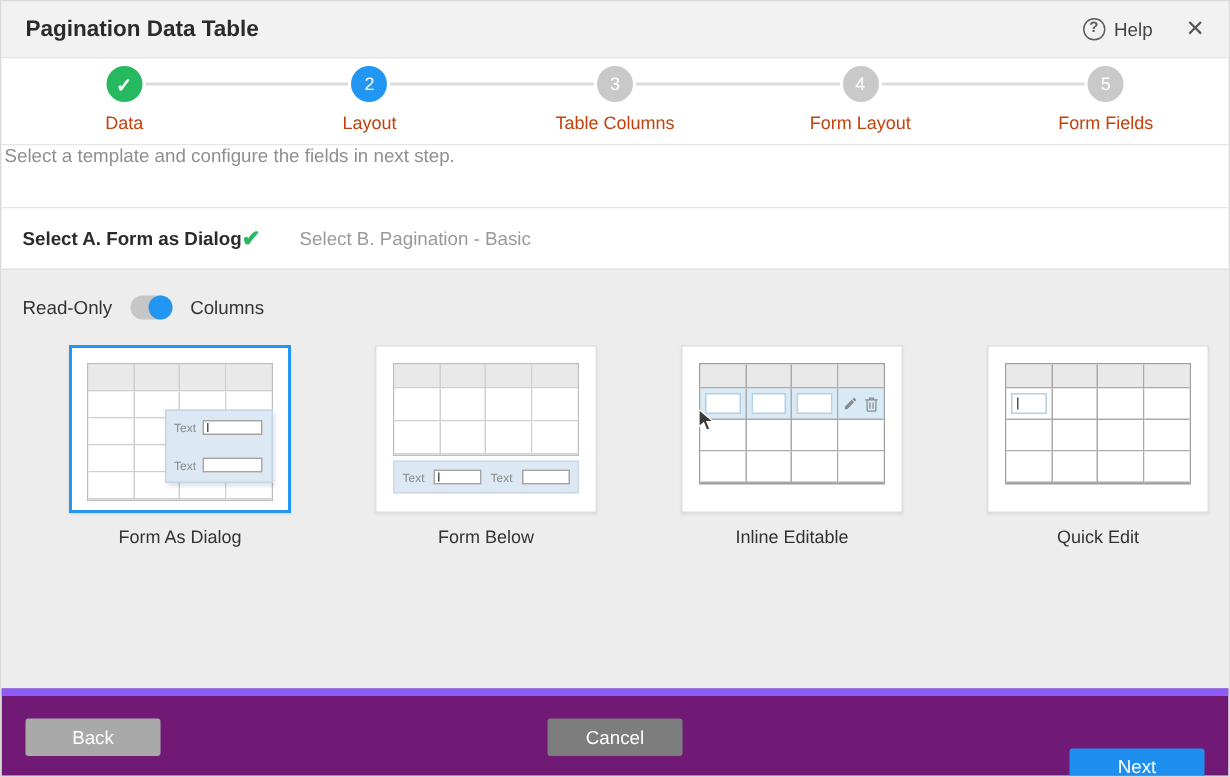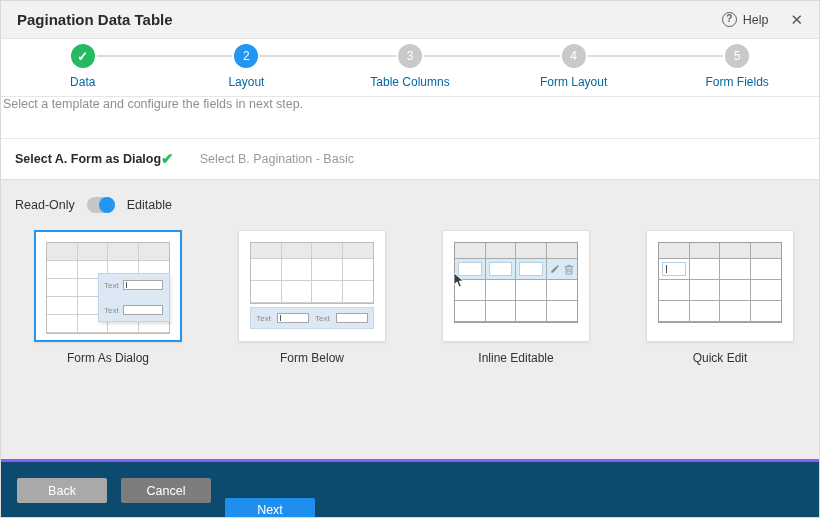--- a/index.html
+++ b/index.html
@@ -32,21 +32,21 @@
   .step:not(:first-child)::before {
     content:""; position:absolute; top:11px; height:2px; background:#dcdcdc;
     left:calc(-50% + 14px); right:calc(50% + 14px);
   }
   .step-circle {
     width:24px; height:24px; border-radius:50%; background:#c9c9c9; color:#fff;
     font-size:12px; display:flex; align-items:center; justify-content:center; z-index:1;
   }
   .step.completed .step-circle { background:#26b960; font-size:13px; font-weight:700; }
   .step.active .step-circle { background:#2196f3; }
-  .step-label { font-size:12px; color:#0369a1; margin-top:7px; }
+  .step-label { font-size:12px; color:#c2410c; margin-top:7px; }
   
   .instruction-row {
     height:42px; background:#fff; border-bottom:1px solid #e6e6e6;
     display:flex; padding:0 2px;
     font-size:12.5px; color:#8f8f8f;
   }
   .select-row {
     height:41px; background:#fff; border-bottom:1px solid #e0e0e0;
     display:flex; align-items:center; padding:0 14px; 
   }
@@ -58,21 +58,21 @@
   .toggle-row { display:flex; align-items:center; gap:12px; padding:0 14px; height:24px; }
   .toggle-label { font-size:12.5px; color:#333; }
   .toggle {
     width:28px; height:16px; background:#c6c6c6; border-radius:8px; position:relative; cursor:pointer;
   }
   .toggle .knob {
     position:absolute; top:0; left:12px; width:16px; height:16px; border-radius:50%;
     background:#2196f3;
   }
   
-  .cards { display:flex; gap:56px; padding:13px 0 0 33px; }
+  .cards { display:flex; gap:56px; padding:13px 0 0 45px; }
   .cardwrap { width:148px; display:flex; flex-direction:column; align-items:center; cursor:pointer; }
   .card {
     width:148px; height:112px; background:#fff; border:1px solid #dedede;
     box-shadow:0 1px 2px rgba(0,0,0,0.08); position:relative; padding:11px 11px;
   }
   .card.selected { border:2px solid #2196f3; padding:10px 10px; }
   .card-label { font-size:12px; color:#333; margin-top:9px; text-align:center; }
   
   .mtable { display:grid; grid-template-columns:repeat(4,1fr); width:100%; border:1px solid #bdbdbd; background:#fff; }
   .mtable.dark { border-color:#9e9e9e; }
@@ -103,22 +103,22 @@
     display:flex; align-items:center; justify-content:center; gap:6px;
   }
   .form-strip .lbl { font-size:8px; color:#8a8a8a; }
   .form-strip .inp { width:32px; height:10px; background:#fff; border:1px solid #a5a5a5; position:relative; }
   
   .row-icons { position:absolute; inset:0; display:flex; align-items:center; justify-content:center; gap:4px; }
   .row-icons svg { display:block; }
   .cursor-arrow { position:absolute; left:-2px; bottom:-9px; z-index:3; }
   
   .footer {
-    height:60px; background:#0c4a6e; border-top:3px solid #8b5cf6;
-    display:flex; align-items:center; justify-content:flex-start; gap:14px; padding:0 16px;
+    height:60px; background:#701a75; border-top:5px solid #8b5cf6;
+    display:flex; align-items:center; justify-content:space-between; gap:14px; padding:0 16px;
   }
   .btn {
     min-width:90px; height:25px; border:none; border-radius:2px;
     font-family:"Liberation Sans", sans-serif; font-size:12.5px; color:#fff; cursor:pointer;
   }
   .btn-back { background:#a9a9a9; }
   .btn-cancel { background:#7d7d7d; }
   .btn-next { background:#1e8fee;margin-top:39px; }
 </style>
 </head>
@@ -167,21 +167,21 @@
   <span class="sel-b">Select B. Pagination - Basic</span>
 </div>
 
 <div class="graybody">
 
   <div class="toggle-row">
     <span class="toggle-label">Read-Only</span>
     <div class="toggle">
       <div class="knob"></div>
     </div>
-    <span class="toggle-label">Editable</span>
+    <span class="toggle-label">Columns</span>
   </div>
 
   <div class="cards">
 
     <div class="cardwrap">
       <div class="card selected">
         <div class="mtable">
           <div class="mc hdr"></div>
             <div class="mc hdr"></div>
             <div class="mc hdr"></div>

